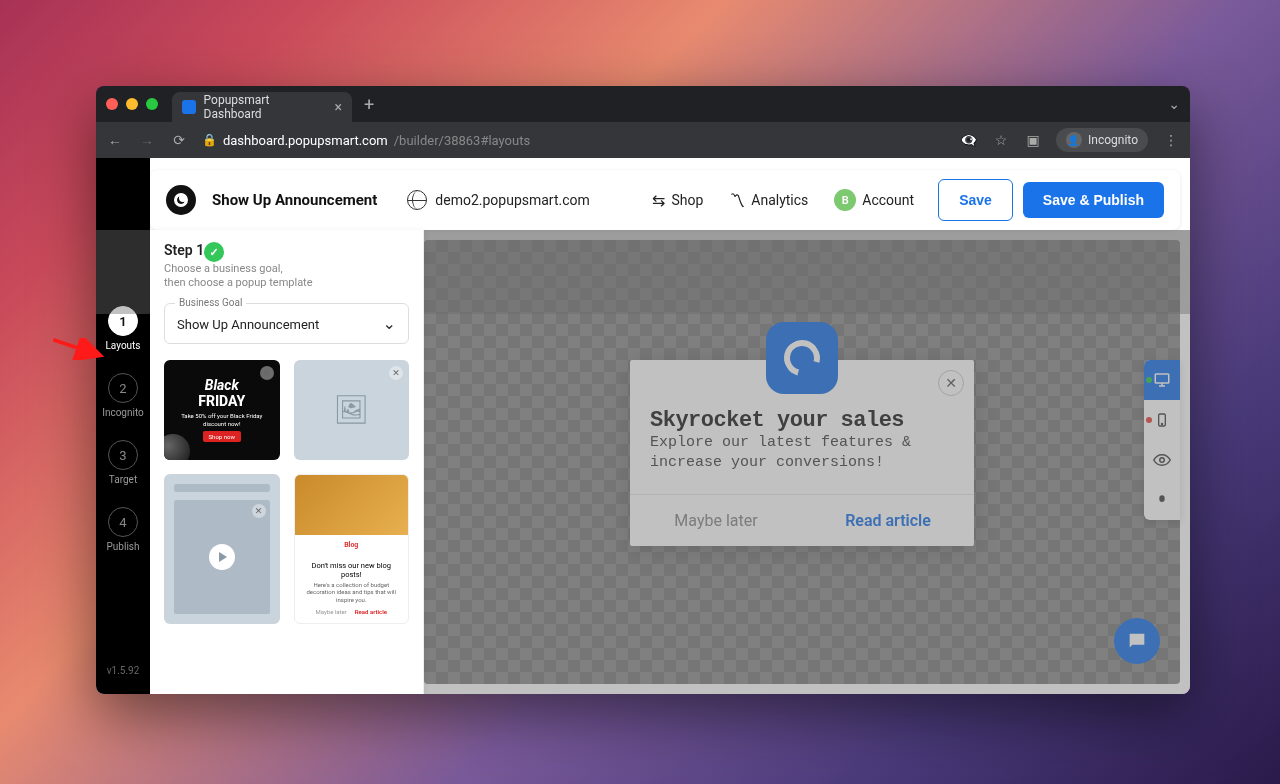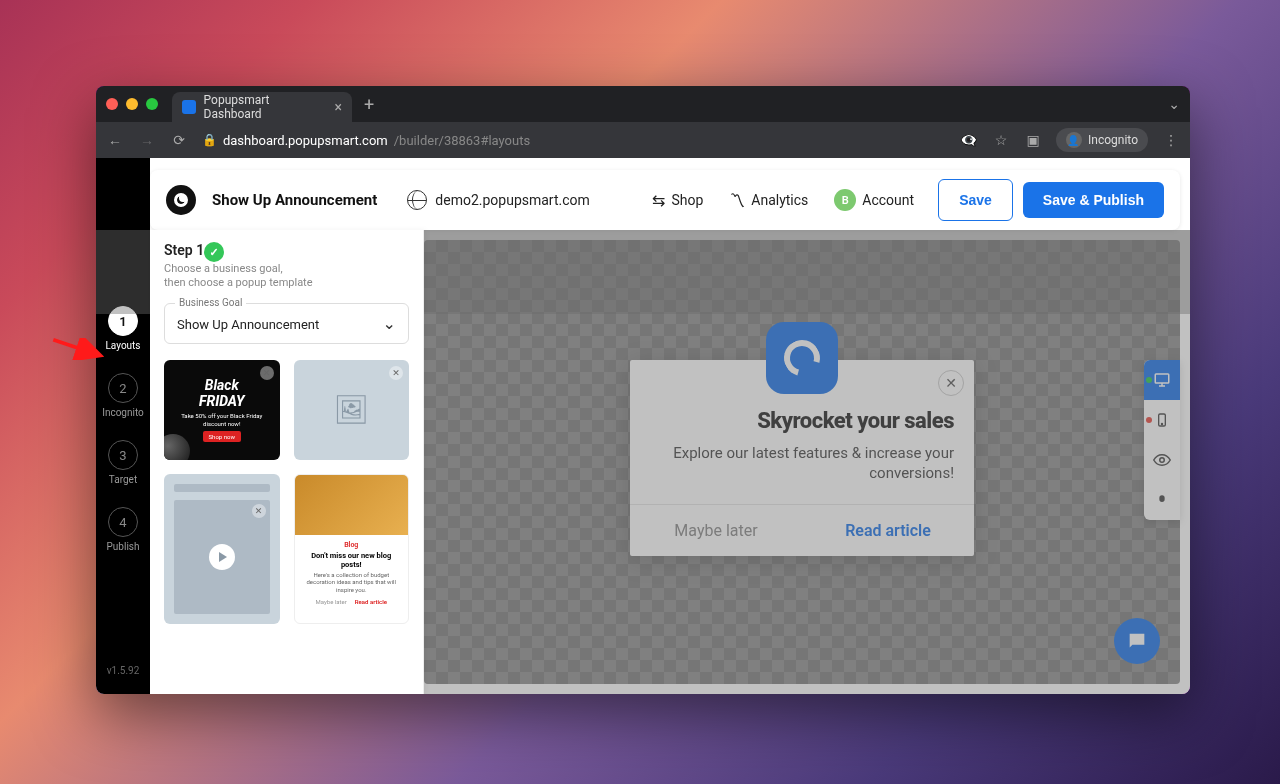--- a/index.html
+++ b/index.html
@@ -75,35 +75,35 @@
 .goal-select { position: relative; margin-top: 12px; border: 1px solid #ddd; border-radius: 6px; padding: 10px 12px; }
 .goal-legend { position: absolute; top: -7px; left: 10px; background: #fff; padding: 0 4px; font-size: 10px; color: #777; }
 .goal-value { font-size: 13px; color: #222; }
 .goal-caret { position: absolute; right: 12px; top: 50%; transform: translateY(-50%); color: #333; }
 .templates-grid { display: grid; grid-template-columns: 1fr 1fr; gap: 14px; margin-top: 16px; padding-bottom: 6px; }
 .tpl { border-radius: 6px; overflow: hidden; height: 100px; position: relative; background: #c9d4dc; }
 .tpl.tall { height: 150px; }
 .tpl .tpl-x { position: absolute; top: 6px; right: 6px; width: 14px; height: 14px; border-radius: 50%; background: rgba(255,255,255,0.4); font-size: 9px; color: #666; display: flex; align-items: center; justify-content: center; }
 .tpl-bf { background: #0a0a0a; color: #fff; display: flex; flex-direction: column; align-items: center; justify-content: center; padding: 6px; position: relative; }
 .tpl-bf .bf-title { font-size: 14px; font-weight: 700; font-style: italic; }
-.tpl-bf .bf-friday { font-size: 14px; font-weight: 800; font-style: italic; }
+.tpl-bf .bf-friday { font-size: 14px; font-weight: 800; }
 .tpl-bf .bf-sub { font-size: 6px; text-align: center; margin-top: 3px; line-height: 1.2; }
 .tpl-bf .bf-btn { margin-top: 4px; font-size: 6px; background: #d22; padding: 2px 6px; border-radius: 2px; }
 .bomb { position: absolute; left: -8px; bottom: -8px; width: 34px; height: 34px; border-radius: 50%; background: radial-gradient(circle at 35% 35%, #666, #111); }
 .tpl-placeholder-icon { position: absolute; inset: 0; display: flex; align-items: center; justify-content: center; color: #8a99a6; font-size: 28px; }
 .tpl-video { display: flex; flex-direction: column; padding: 10px; }
 .tpl-video-bar { height: 8px; background: #aebac5; border-radius: 2px; margin-bottom: 8px; }
 .tpl-video-box { flex: 1; background: #aebac5; border-radius: 2px; display: flex; align-items: center; justify-content: center; position: relative; }
 .play-circle { width: 26px; height: 26px; border-radius: 50%; background: #fff; display: flex; align-items: center; justify-content: center; }
 .play-tri { width: 0; height: 0; border-left: 8px solid #8a99a6; border-top: 5px solid transparent; border-bottom: 5px solid transparent; margin-left: 2px; }
 .tpl-blog { background: #fff; border: 1px solid #eee; display: flex; flex-direction: column; }
 .tpl-blog-img { height: 60px; background: linear-gradient(135deg,#c98a2a,#e8b050); }
 .tpl-blog-body { padding: 6px 6px 4px; text-align: center; }
 .tpl-blog-tag { color: #d22; font-size: 7px; font-weight: 600; }
-.tpl-blog-title { font-size: 7.5px; font-weight: 700; margin-top: 2px; }
+.tpl-blog-title { font-size: 7.5px; font-weight: 400; margin-top: 12px; }
 .tpl-blog-desc { font-size: 6px; color: #666; margin-top: 2px; line-height: 1.25; }
 .tpl-blog-actions { display: flex; justify-content: center; gap: 8px; margin-top: 5px; font-size: 6px; }
 .tpl-blog-later { color: #999; }
 .tpl-blog-read { color: #d22; font-weight: 600; }
 .panel-footer { padding: 10px 12px 14px; background: #fff; border-top: 1px solid #f0f0f0; }
 .next-btn { width: 100%; background: #1a73e8; color: #fff; border: none; border-radius: 6px; padding: 12px 0; font-weight: 600; font-size: 14px; }
 .canvas-area {
   position: absolute; left: 328px; right: 10px; top: 82px; bottom: 10px;
   background-color: #8f8f8f;
   background-image:
@@ -116,23 +116,23 @@
   border-radius: 4px;
 }
 .popup-preview {
   position: absolute; left: 50%; top: 120px; transform: translateX(-50%);
   width: 344px; background: #fff; border-radius: 2px; box-shadow: 0 4px 24px rgba(0,0,0,0.2);
 }
 .popup-logo-wrap { position: absolute; left: 50%; top: -38px; transform: translateX(-50%); }
 .popup-logo { width: 72px; height: 72px; border-radius: 18px; background: #1a73e8; display: flex; align-items: center; justify-content: center; position: relative; }
 .popup-logo-inner { width: 36px; height: 36px; border: 6px solid #fff; border-radius: 50%; border-bottom-color: transparent; transform: rotate(-30deg); }
 .popup-close { position: absolute; right: 10px; top: 10px; width: 26px; height: 26px; border: 1px solid #ccc; border-radius: 50%; display: flex; align-items: center; justify-content: center; color: #555; font-size: 14px; }
-.popup-body { padding: 48px 20px 20px; text-align: right; }
+.popup-body { padding: 48px 20px 20px; text-align: left; font-family: Liberation Mono, monospace; }
 .popup-title { font-size: 22px; font-weight: 800; color: #222; letter-spacing: -0.5px; }
-.popup-desc { font-size: 15px; color: #444; margin-top: 10px; line-height: 1.35; }
+.popup-desc { font-size: 15px; color: #444; line-height: 1.35; }
 .popup-actions { display: flex; border-top: 1px solid #e5e5e5; }
 .popup-actions > div { flex: 1; text-align: center; padding: 16px 0; font-size: 16px; }
 .popup-later { color: #888; }
 .popup-read { color: #1a73e8; font-weight: 600; }
 .device-toolbar {
   position: absolute; right: 0; top: 120px; width: 36px;
   background: #fff; border-radius: 6px 0 0 6px; box-shadow: 0 2px 8px rgba(0,0,0,0.15);
   display: flex; flex-direction: column; overflow: hidden;
 }
 .dt-item { height: 40px; display: flex; align-items: center; justify-content: center; color: #444; position: relative; }

